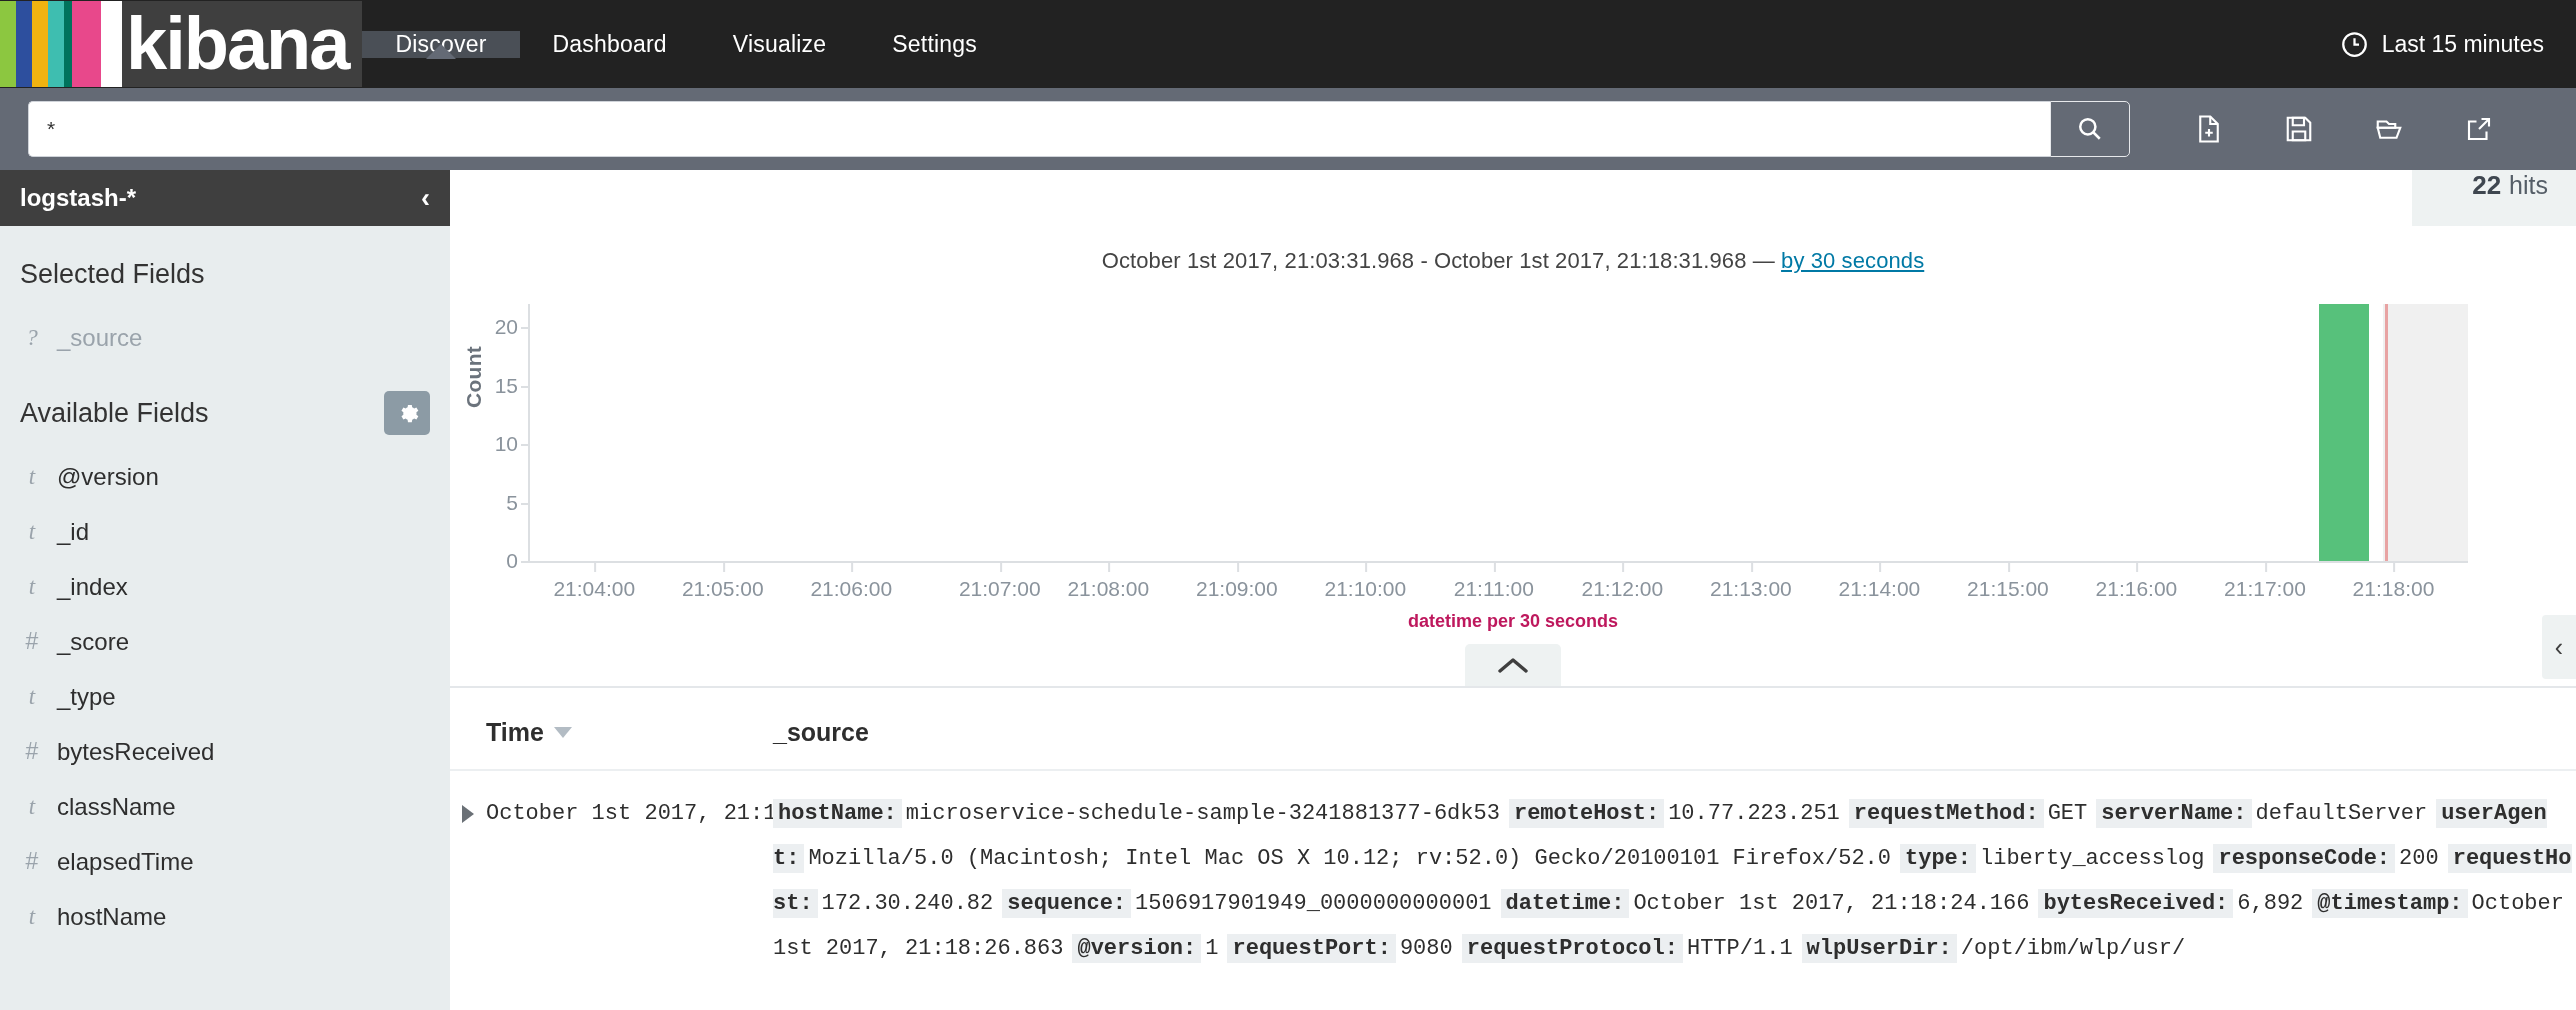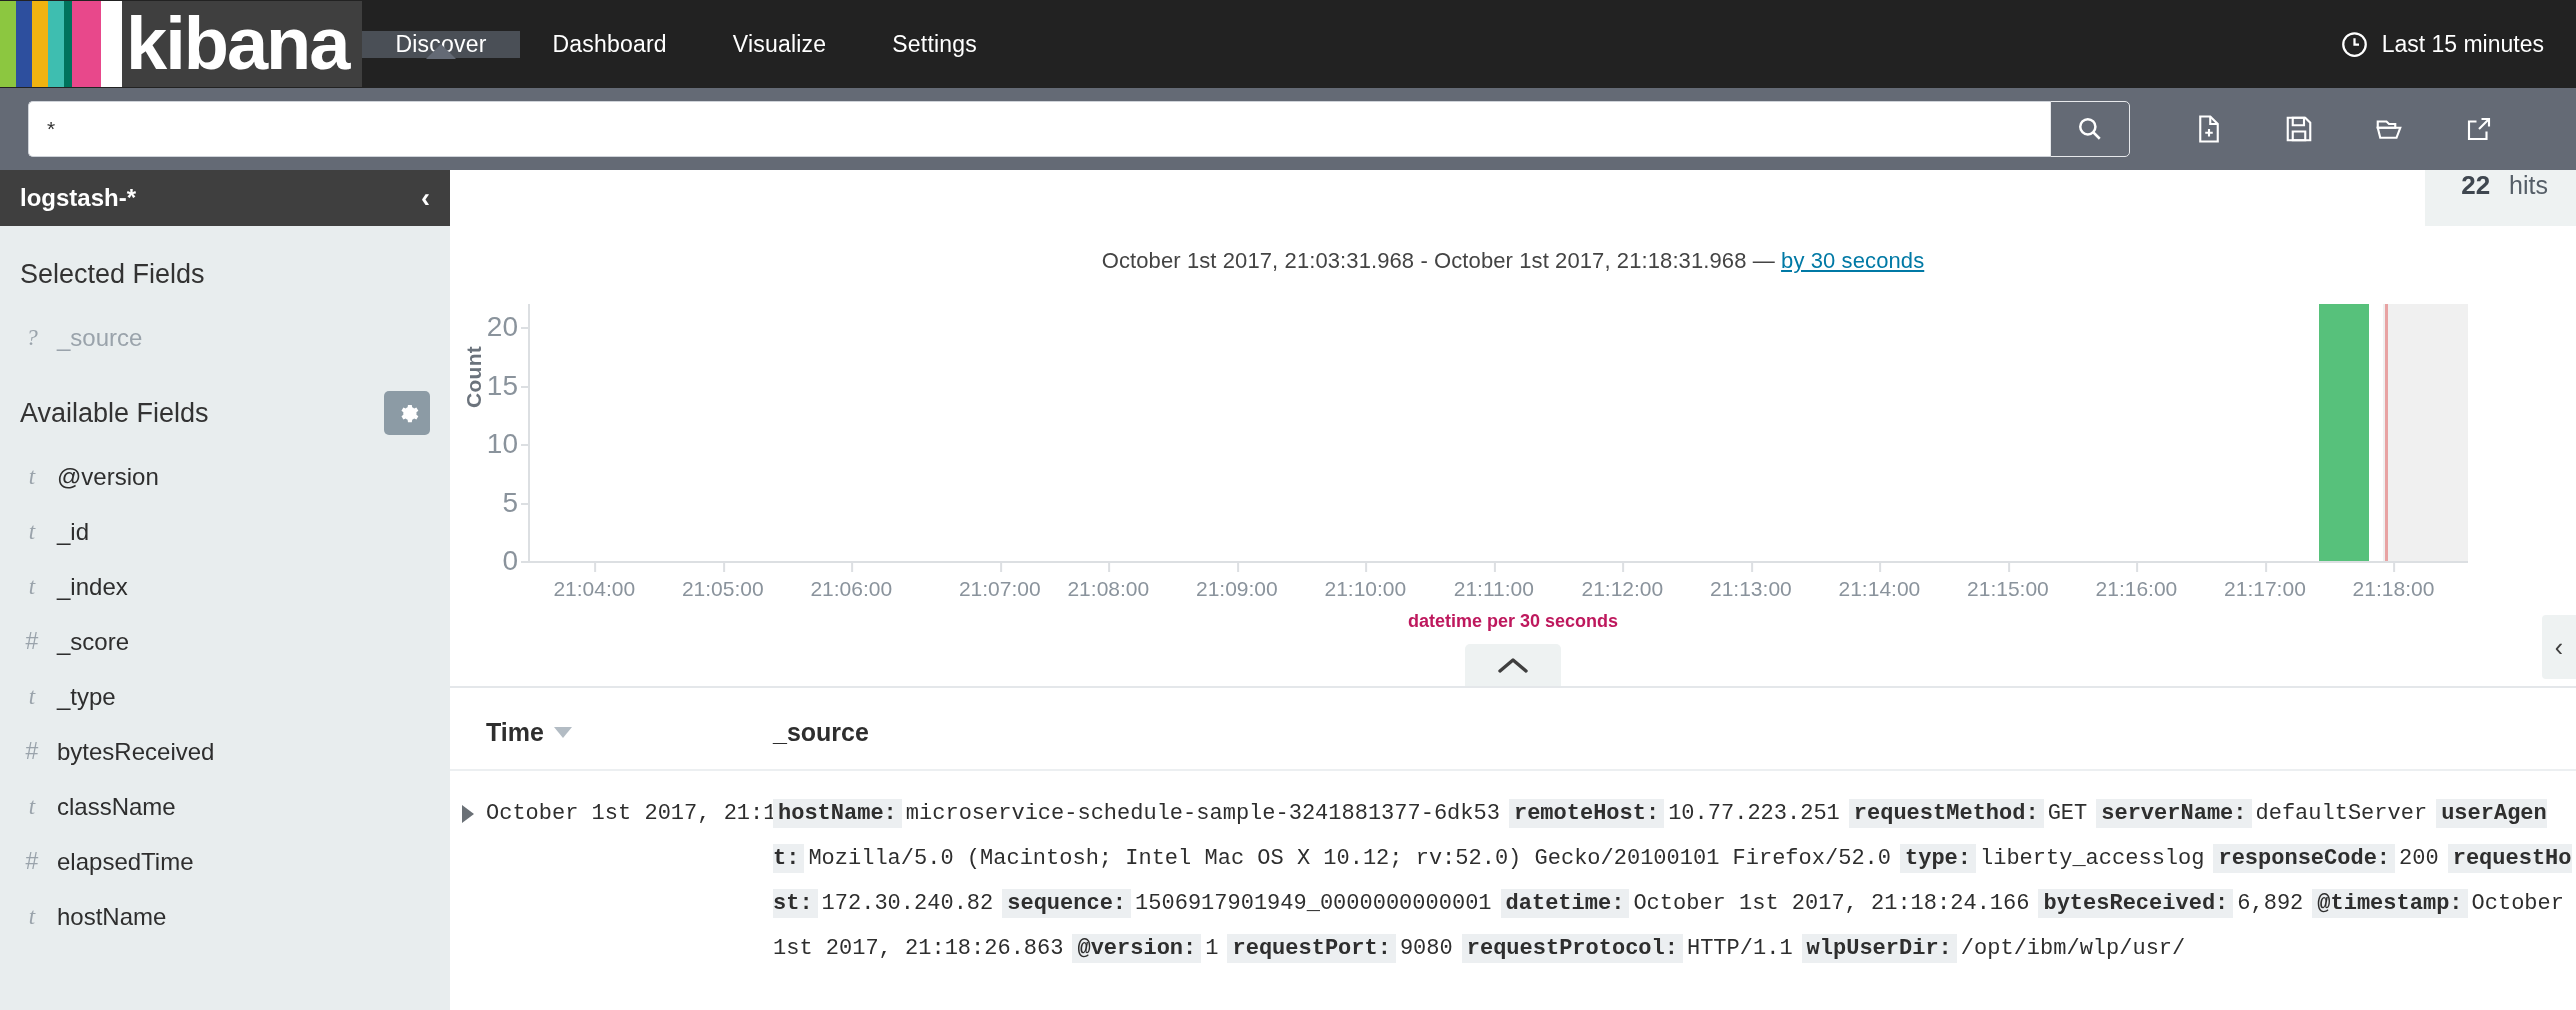--- a/index.html
+++ b/index.html
@@ -182,22 +182,22 @@
   .hits-bar {
     height: 56px;
     display: flex;
     justify-content: flex-end;
     align-items: center;
     position: relative;
   }
   .hits-pill {
     background: #eef2f2;
     height: 56px;
-    display: flex; align-items: baseline; gap: 19px;
-    padding: 0 28px 0 36px;
+    display: flex; align-items: baseline; gap: 8px;
+    padding: 0 28px 0 60px;
     font-size: 25px;
     color: #555e67;
   }
   .hits-count { font-weight: 700; color: #3f4750; font-size: 26px; }
 
   
   .chart-area { padding: 0 0 0 0; position: relative; }
   .chart-title {
     text-align: center;
     font-size: 22px;
@@ -218,21 +218,21 @@
     transform-origin: left top;
     font-size: 21px;
     font-weight: 700;
     color: #6b737c;
     letter-spacing: 0.3px;
   }
   .ytick {
     position: absolute;
     right: calc(100% + 12px);
     transform: translateY(-50%);
-    font-size: 28px;
+    font-size: 21px;
     color: #8a939c;
     white-space: nowrap;
   }
   .plot {
     position: absolute;
     left: 78px; right: 108px; top: 6px; bottom: 34px;
     border-left: 2px solid #dcdfe2;
     border-bottom: 2px solid #dcdfe2;
   }
   .tickmark {

